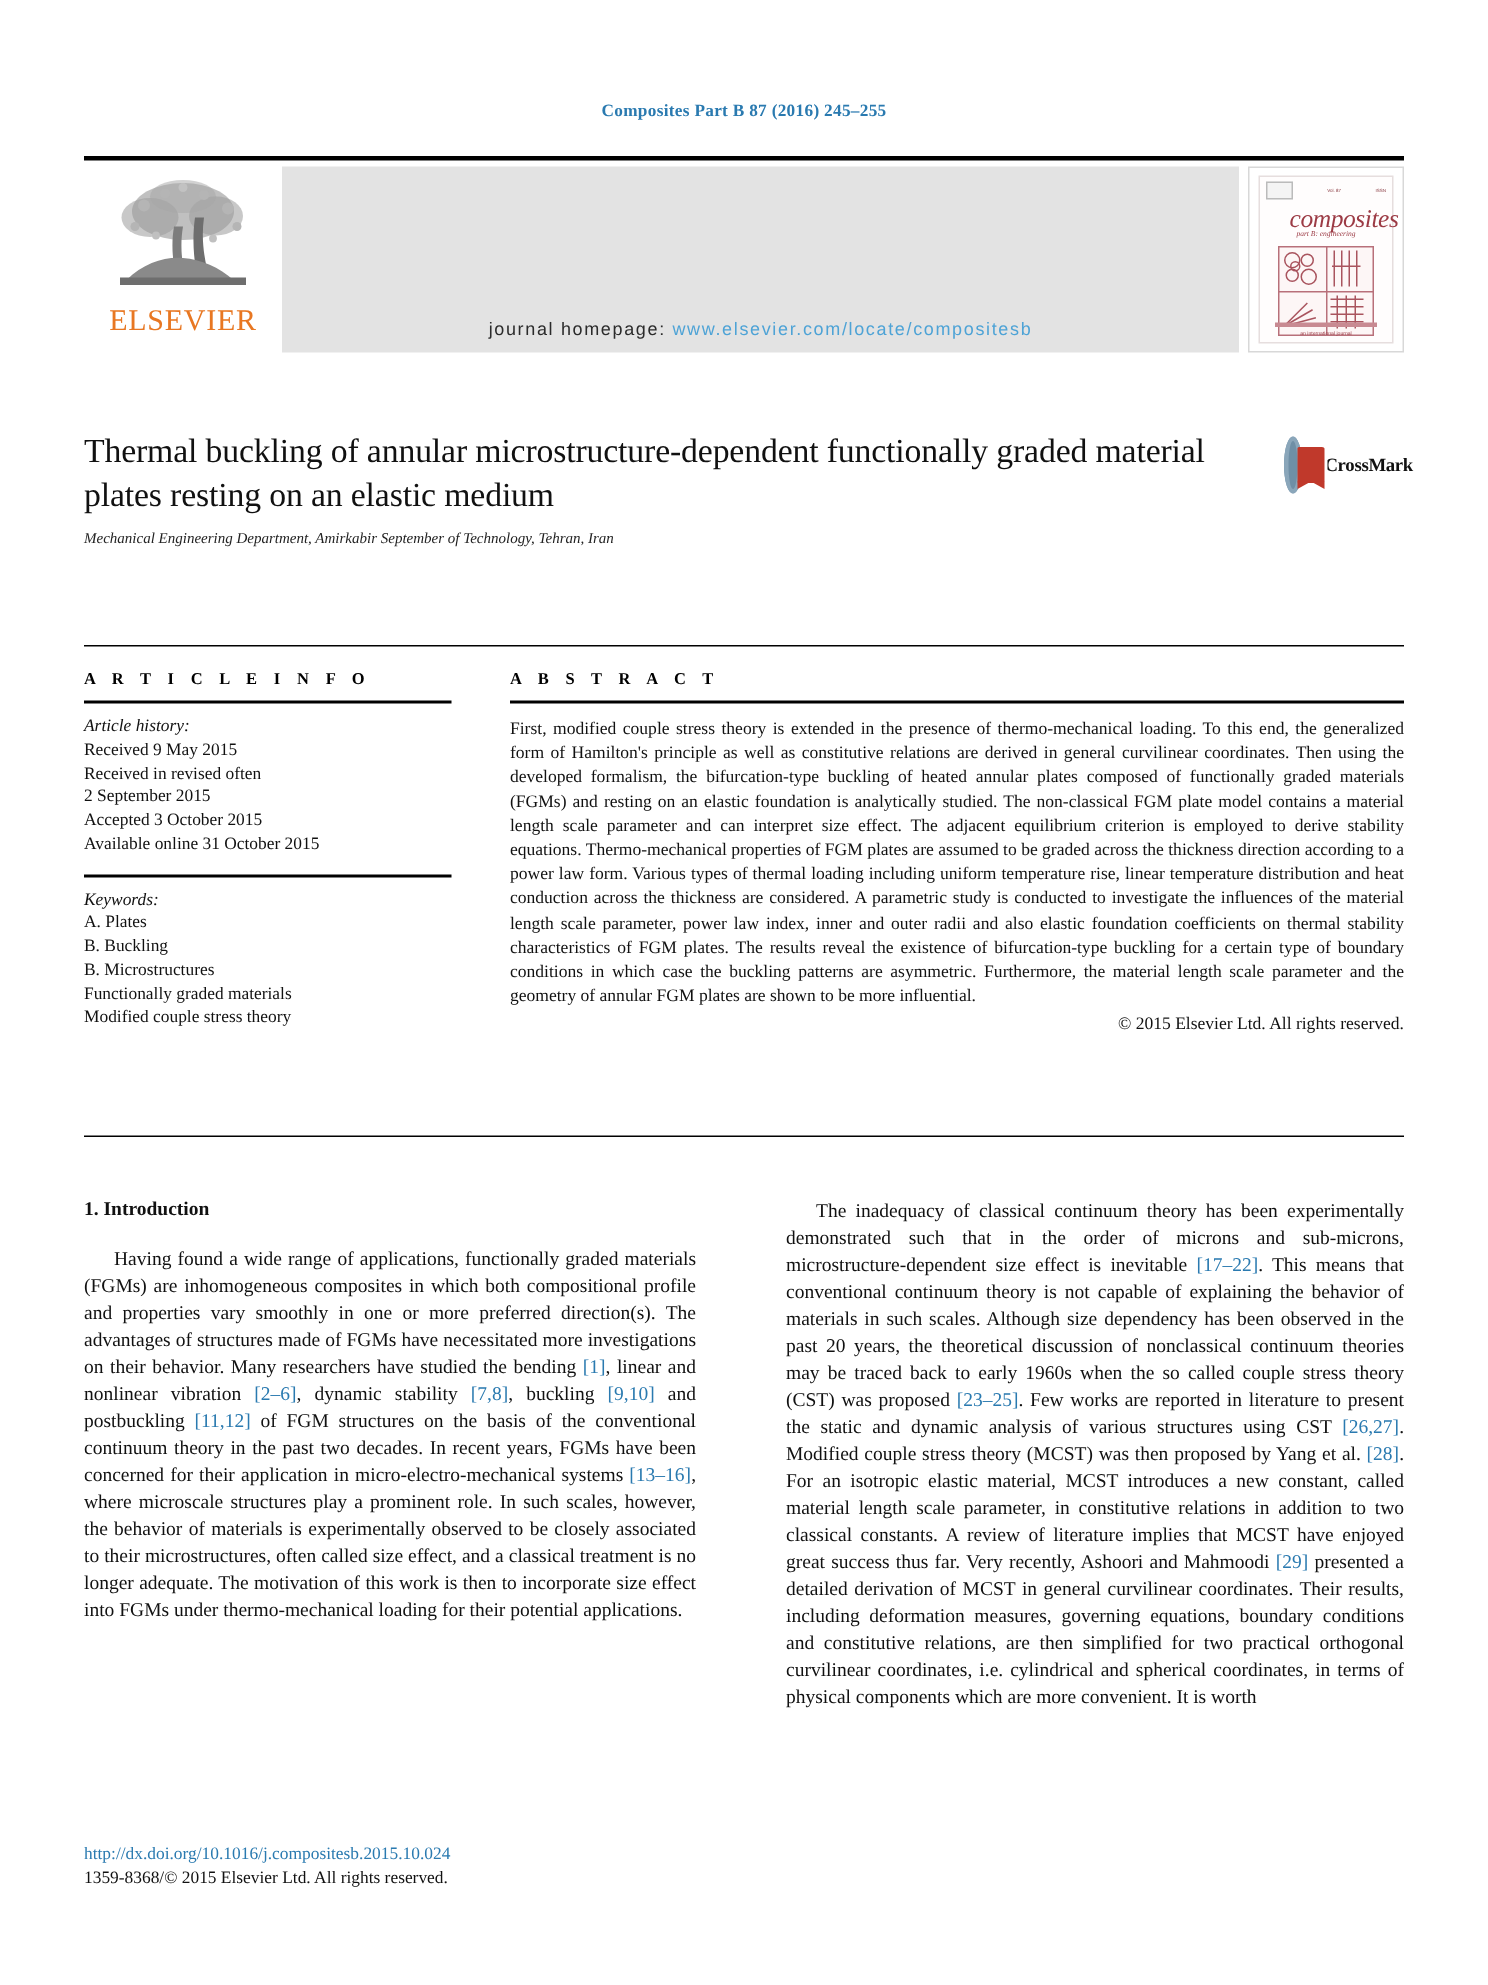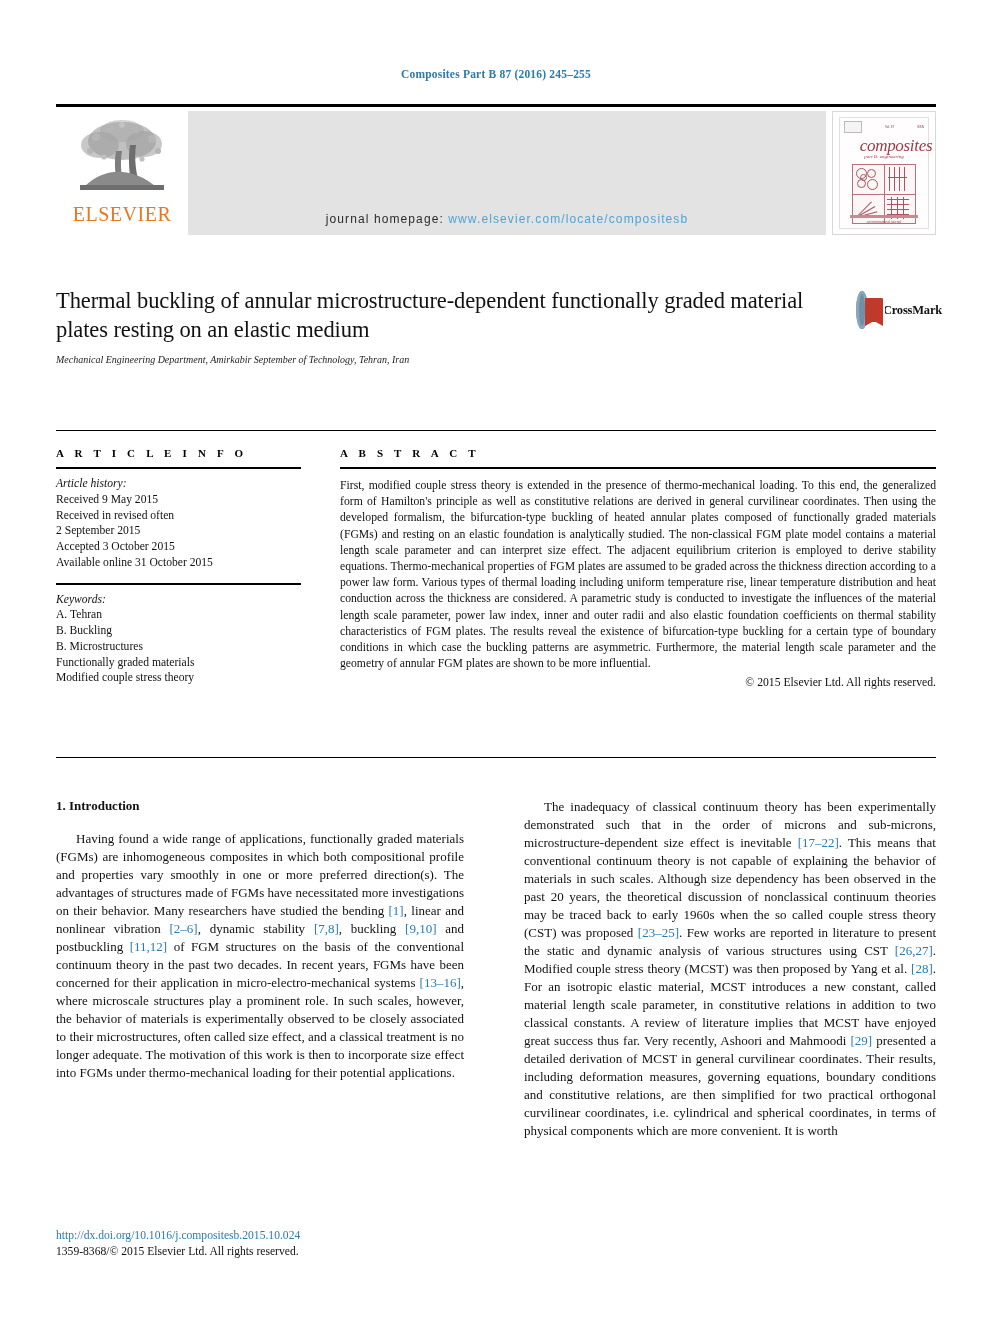--- a/index.html
+++ b/index.html
@@ -494,21 +494,21 @@
       <div class="it">Article history:</div>
       <div>Received 9 May 2015</div>
       <div>Received in revised often</div>
       <div>2 September 2015</div>
       <div>Accepted 3 October 2015</div>
       <div>Available online 31 October 2015</div>
     </div>
     <div class="info-rule"></div>
     <div class="info-group">
       <div class="it">Keywords:</div>
-      <div>A. Tehran</div>
+      <div>A. Plates</div>
       <div>B. Buckling</div>
       <div>B. Microstructures</div>
       <div>Functionally graded materials</div>
       <div>Modified couple stress theory</div>
     </div>
   </div>
 
   <div class="abs-col">
     <div class="sec-label">A B S T R A C T</div>
     <div class="sec-rule"></div>

